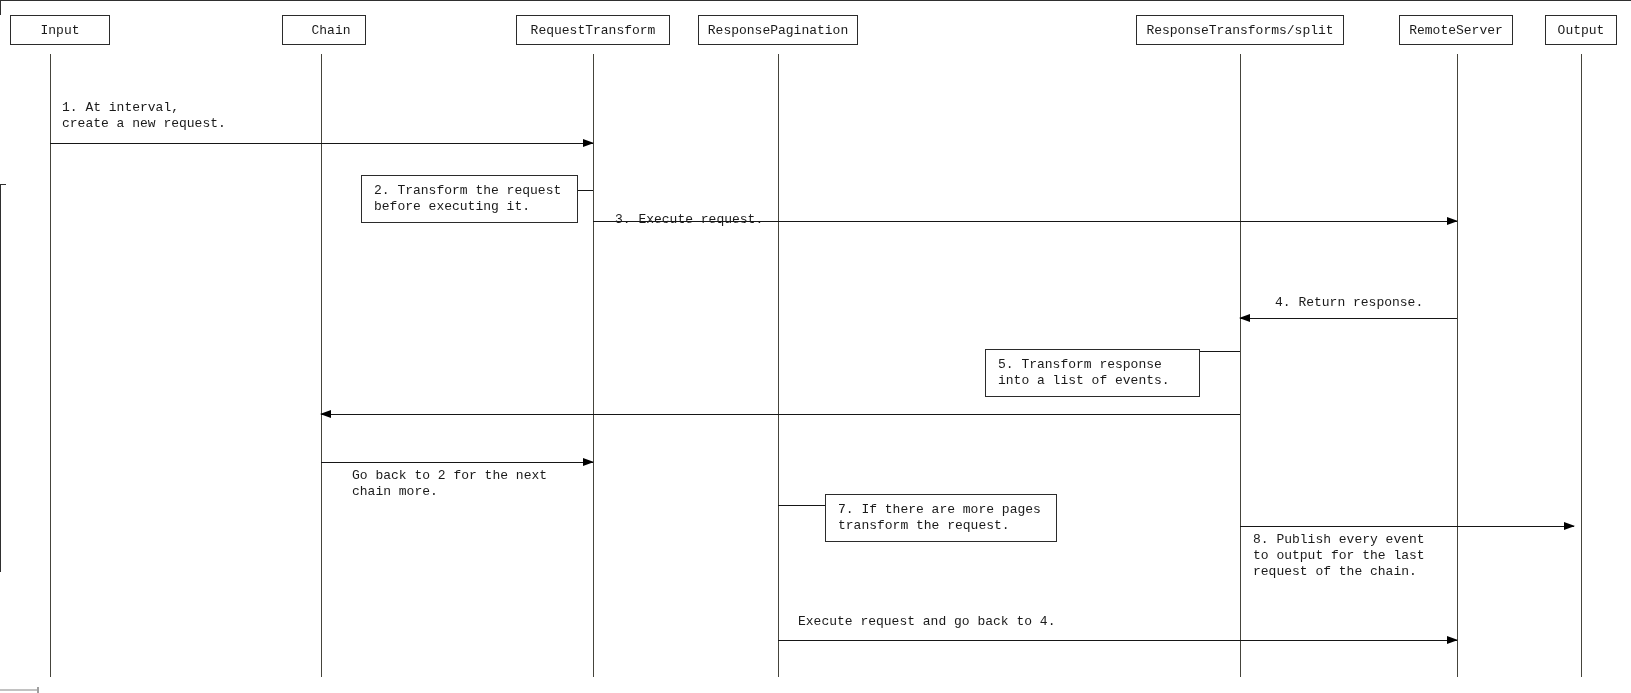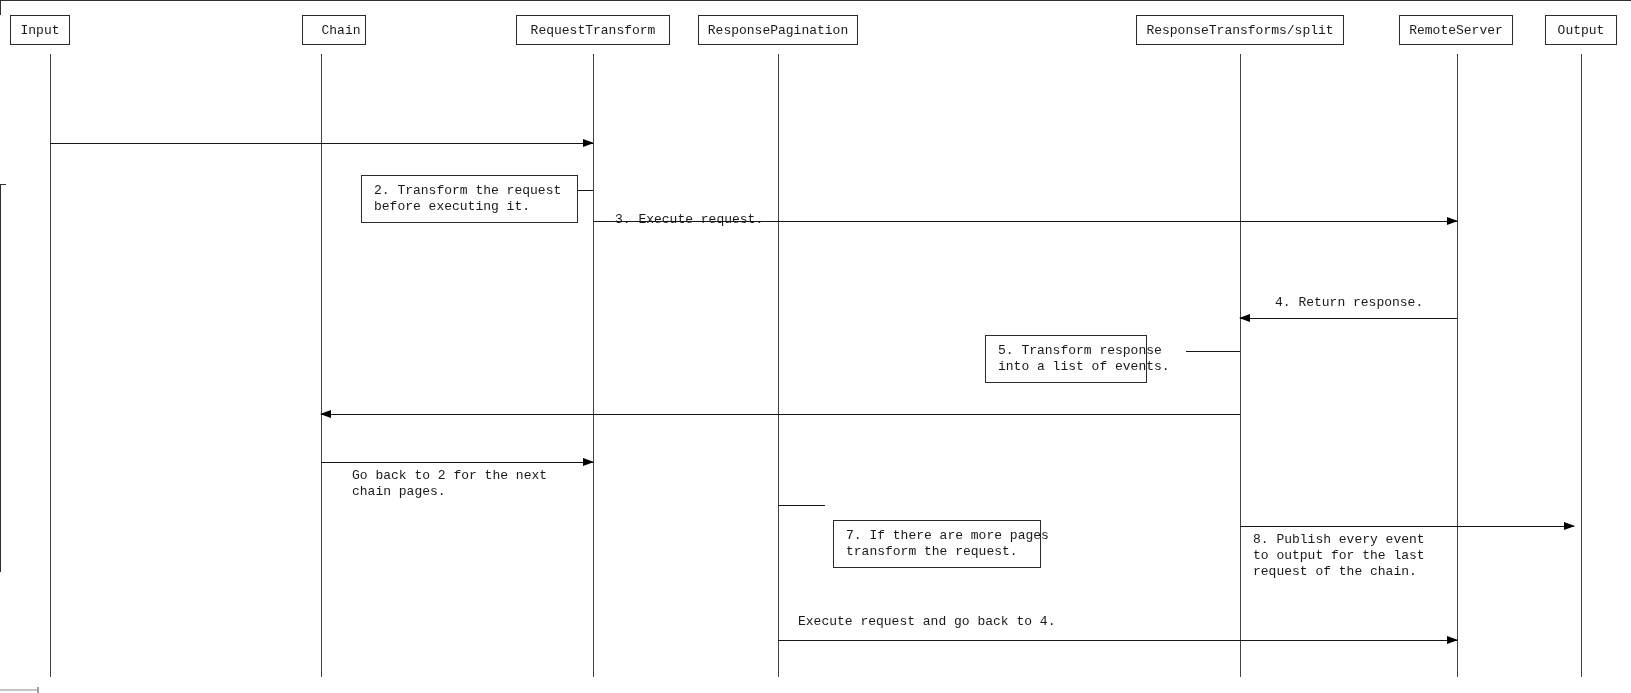--- a/index.html
+++ b/index.html
@@ -104,28 +104,32 @@
   <div class="frame gray-v" style="left:37px; top:687px; width:2px; height:6px;"></div>
 
   <div class="lifeline" style="left:50px;"></div>
   <div class="lifeline" style="left:321px;"></div>
   <div class="lifeline" style="left:593px;"></div>
   <div class="lifeline" style="left:778px;"></div>
   <div class="lifeline" style="left:1240px;"></div>
   <div class="lifeline" style="left:1457px;"></div>
   <div class="lifeline" style="left:1581px;"></div>
 
-  <div class="actor-box" style="left:10px;   width:60px;">Input</div>
-  <div class="actor-box" style="left:302px;  width:64px;padding-left:14px;">Chain</div>
+  <div class="actor-box" style="left:10px;   width:100px;">Input</div>
+  <div class="actor-box" style="left:282px;  width:84px;padding-left:14px;">Chain</div>
   <div class="actor-box" style="left:516px;  width:154px;">RequestTransform</div>
   <div class="actor-box" style="left:698px;  width:160px;">ResponsePagination</div>
   <div class="actor-box" style="left:1136px; width:208px;">ResponseTransforms/split</div>
   <div class="actor-box" style="left:1399px; width:114px;">RemoteServer</div>
   <div class="actor-box" style="left:1545px; width:72px;">Output</div>
 
+  <div class="msg" style="left:62px; top:100px;">
+    <div>1. At interval,</div>
+    <div>create a new request.</div>
+  </div>
   <div class="mline" style="left:50px; top:143px; width:543px;">
     <div class="ah right"></div>
   </div>
 
   <div class="note" style="left:361px; top:175px; width:217px;">
     <div>2. Transform the request</div>
     <div>before executing it.</div>
   </div>
   <div class="connector" style="left:578px; top:190px; width:15px;"></div>
 
@@ -136,39 +140,39 @@
     <div class="ah right"></div>
   </div>
 
   <div class="msg" style="left:1275px; top:295px;">
     <div>4. Return response.</div>
   </div>
   <div class="mline" style="left:1240px; top:318px; width:217px;">
     <div class="ah left"></div>
   </div>
 
-  <div class="note" style="left:985px; top:335px; width:162px;">
+  <div class="note" style="left:985px; top:349px; width:215px;">
     <div>5. Transform response</div>
     <div>into a list of events.</div>
   </div>
   <div class="connector" style="left:1186px; top:351px; width:54px;"></div>
 
   <div class="mline" style="left:321px; top:414px; width:919px;">
     <div class="ah left"></div>
   </div>
 
   <div class="mline" style="left:321px; top:462px; width:272px;">
     <div class="ah right"></div>
   </div>
   <div class="msg" style="left:333px; top:468px;margin-left:19px;">
     <div>Go back to 2 for the next</div>
-    <div>chain pages.</div>
+    <div>chain more.</div>
   </div>
 
-  <div class="note" style="left:825px; top:520px; width:208px;margin-left:8px;">
+  <div class="note" style="left:825px; top:494px; width:232px;">
     <div>7. If there are more pages</div>
     <div>transform the request.</div>
   </div>
   <div class="connector" style="left:778px; top:505px; width:47px;"></div>
 
   <div class="mline" style="left:1240px; top:526px; width:334px;">
     <div class="ah right"></div>
   </div>
   <div class="msg" style="left:1253px; top:532px;">
     <div>8. Publish every event</div>

